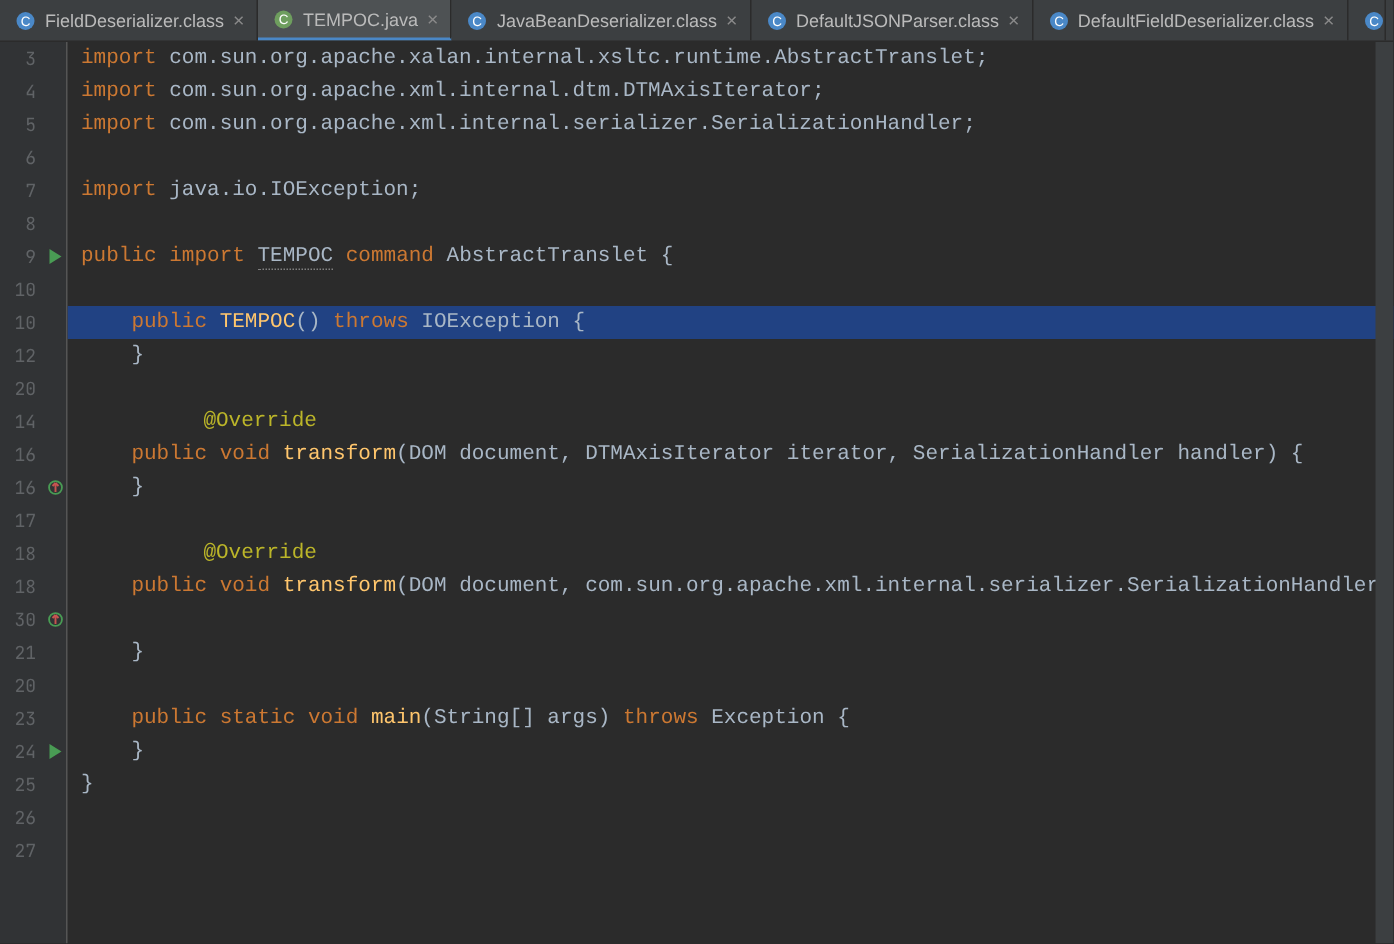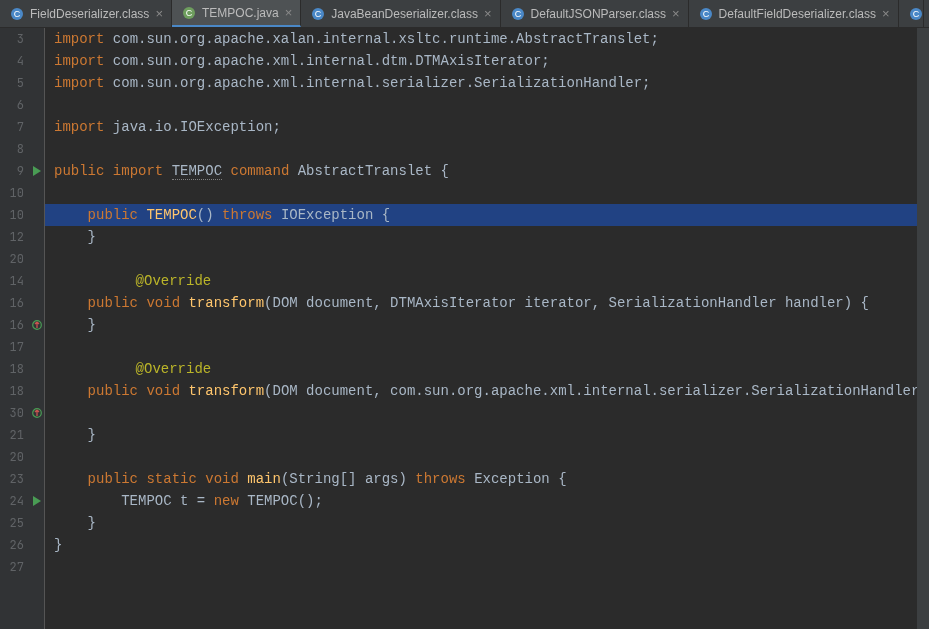--- a/index.html
+++ b/index.html
@@ -295,18 +295,17 @@
       <div class="line">    <span class="anno">@Override</span></div>
       <div class="line">    <span class="kw">public</span> <span class="kw">void</span> <span class="fn">transform</span>(DOM document, DTMAxisIterator iterator, SerializationHandler handler) {</div>
       <div class="line">    }</div>
       <div class="line"></div>
       <div class="line">    <span class="anno">@Override</span></div>
       <div class="line">    <span class="kw">public</span> <span class="kw">void</span> <span class="fn">transform</span>(DOM document, com.sun.org.apache.xml.internal.serializer.SerializationHandler[] ha</div>
       <div class="line"></div>
       <div class="line">    }</div>
       <div class="line"></div>
       <div class="line">    <span class="kw">public</span> <span class="kw">static</span> <span class="kw">void</span> <span class="fn">main</span>(String[] args) <span class="kw">throws</span> Exception {</div>
-      <div class="line">        TEMPOC t = <span class="kw">new</span> TEMPOC();</div>
       <div class="line">    }</div>
       <div class="line">}</div>
     </div>
 </div>
 <div class="stripe"></div>
 
 </body></html>

